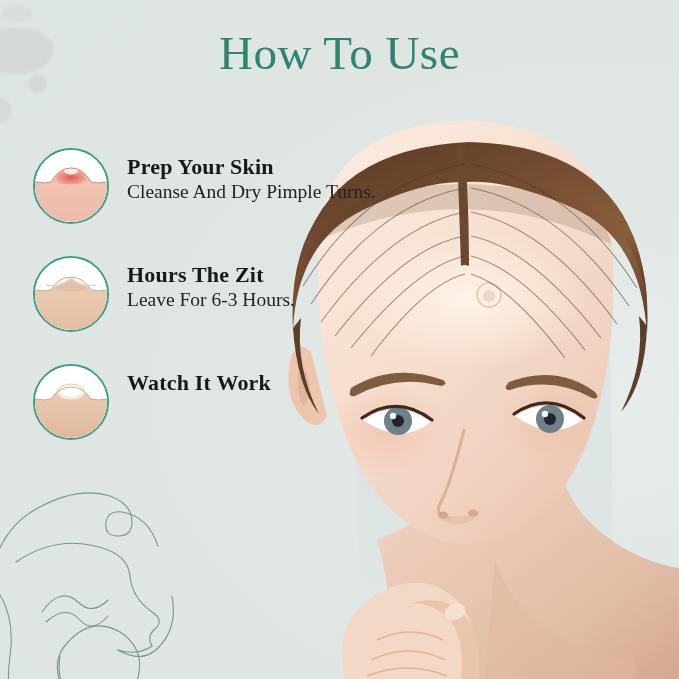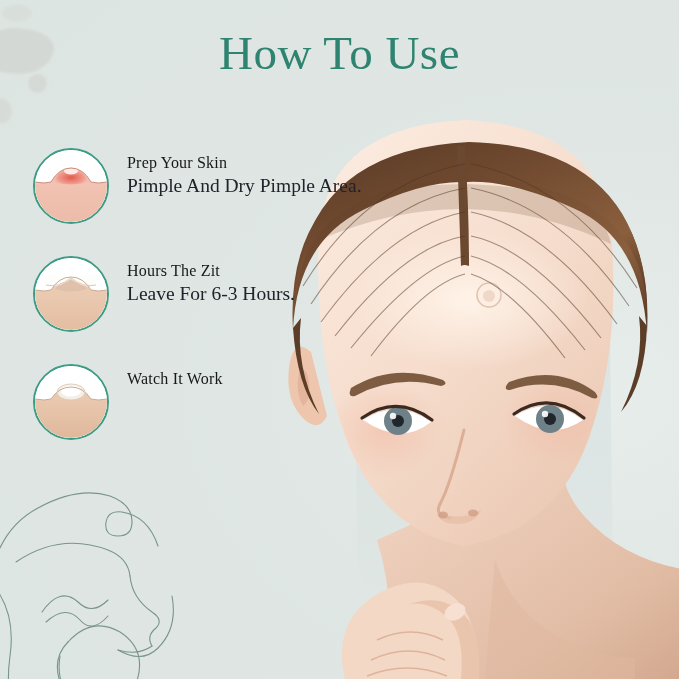--- a/index.html
+++ b/index.html
@@ -38,21 +38,21 @@
   
   .steps{position:absolute;left:33px;top:148px;width:420px;}
   .step{display:flex;align-items:flex-start;margin-bottom:32px;}
   .step .ring{
     flex:0 0 auto;width:72px;height:72px;border-radius:50%;
     border:2px solid #3c9c85;overflow:hidden;background:#ffffff;position:relative;
   }
   .ring svg{position:absolute;left:0;top:0;width:100%;height:100%;}
   .step .txt{margin-left:18px;padding-top:7px;max-width:300px;}
   .step h3{
-    margin:0 0 2px 0;font-size:16px;line-height:1.05;font-weight:400;
+    margin:0 0 2px 0;font-size:22px;line-height:1.05;font-weight:700;
     color:#16181a;letter-spacing:.2px;
   }
   .step p{
     margin:0;font-size:19.5px;line-height:1.26;color:#20232a;font-weight:400;
   }
 
   
   #lineart{position:absolute;left:-2px;bottom:-6px;width:230px;height:215px;opacity:.95;}
   #lineart svg{display:block;width:100%;height:100%;}
 </style>
@@ -219,21 +219,21 @@
           </defs>
           <rect width="72" height="72" fill="#ffffff"></rect>
           <path fill="url(#s1)" d="M0,32 q10,2 16,0 q8,-14 20,-14 q12,0 20,14 q7,2 16,0 l0,40 l-72,0 z"></path>
           <path fill="url(#p1)" d="M18,32 q8,-15 18,-15 q10,0 18,15 q-18,5 -36,0 z"></path>
           <ellipse cx="36" cy="21" rx="7" ry="3.4" fill="#fdeae4"></ellipse>
           <path fill="none" stroke="#c98d7c" stroke-width="1" d="M0,32 q10,2 16,0 q8,-14 20,-14 q12,0 20,14 q7,2 16,0"></path>
         </svg>
       </div>
       <div class="txt">
         <h3>Prep Your Skin</h3>
-        <p>Pimple And Dry Pimple Area.</p>
+        <p>Cleanse And Dry Pimple Turns.</p>
       </div>
     </div>
 
     <div class="step">
       <div class="ring">
         <svg viewBox="0 0 72 72">
           <defs>
             <linearGradient id="s2" x1="0" y1="0" x2="0" y2="1">
               <stop offset="0%" stop-color="#ecd0b8"></stop>
               <stop offset="100%" stop-color="#e4bda2"></stop>

